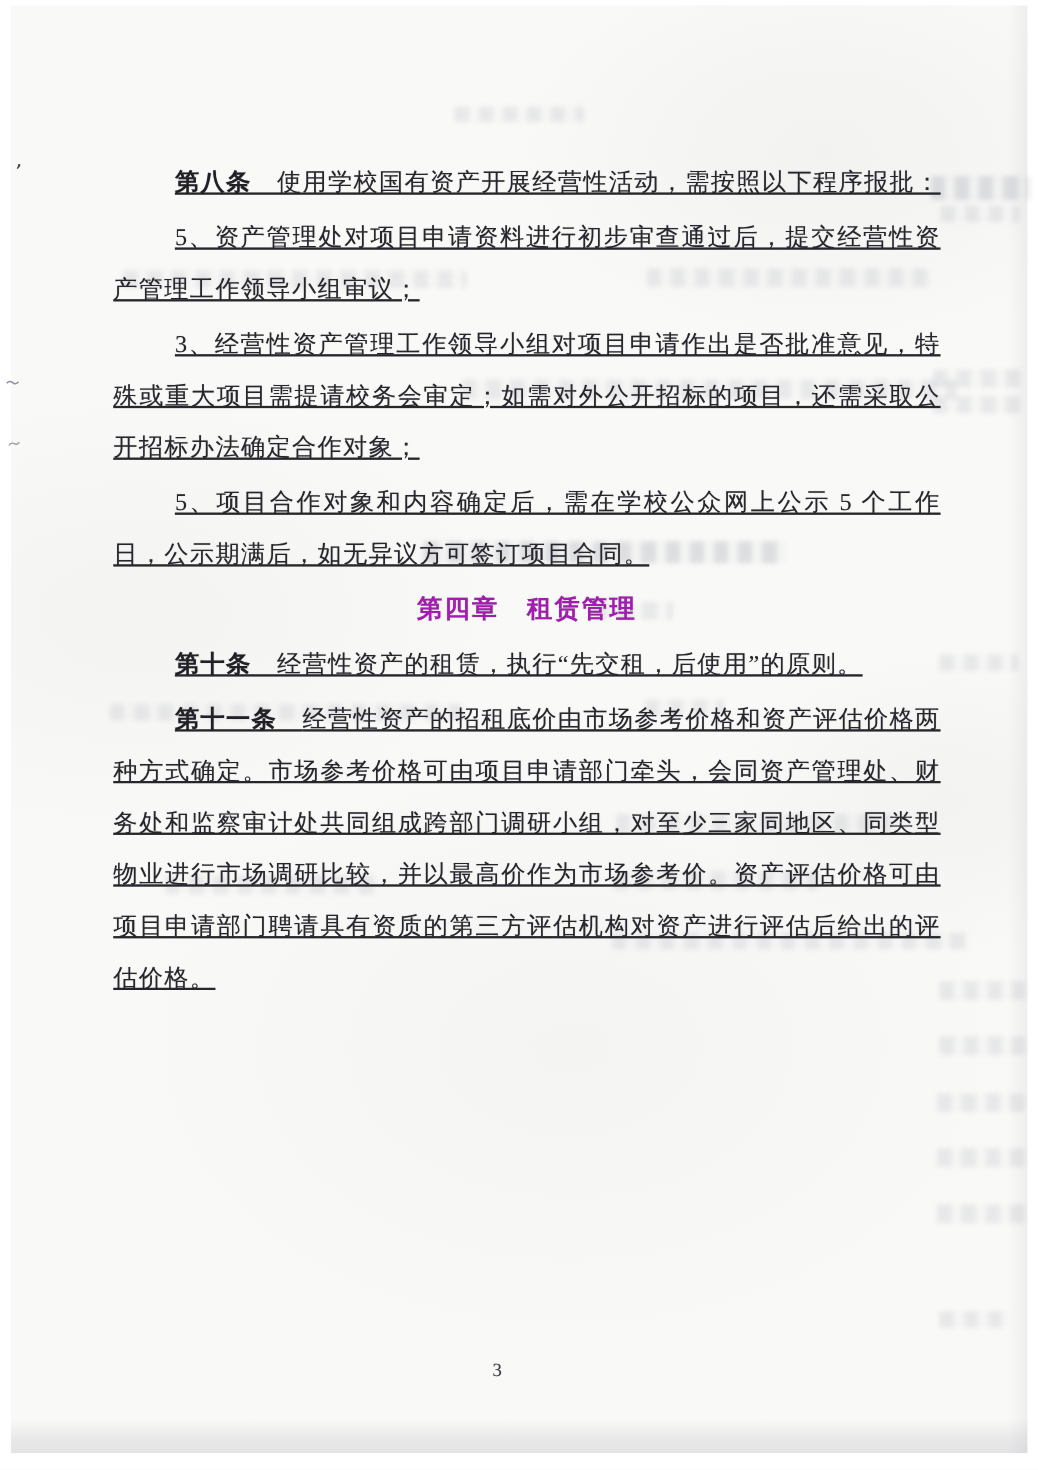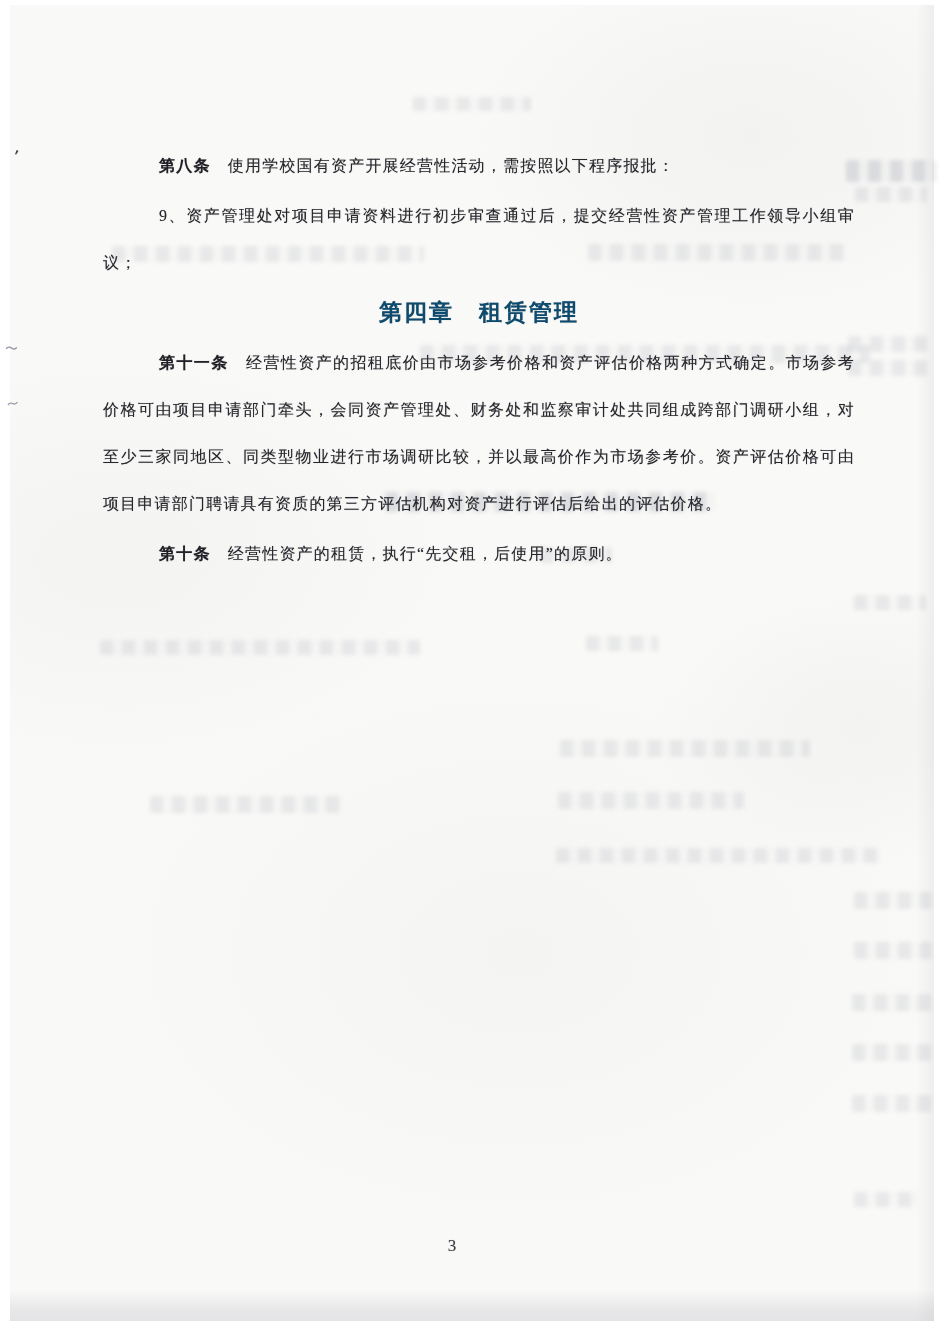--- a/index.html
+++ b/index.html
@@ -26,30 +26,31 @@
     position:absolute;left:916px;top:5px;width:18px;height:1316px;
     background:linear-gradient(to right, rgba(160,160,172,0) 0%, rgba(160,160,172,0.12) 100%);
   }
   
   .content{
     position:absolute;left:103px;top:142px;width:752px;
     color:#26262c;
   }
   .para{
     margin:0 0 3px 0;
-    font-size:16px;line-height:47px;letter-spacing:1.2px;
+    font-size:22px;line-height:47px;letter-spacing:1.2px;
     text-align:justify;text-indent:56px;
     text-shadow:0 0 1px rgba(40,40,52,0.35);
+    text-decoration:underline;
   }
   .para .lead{font-weight:bold;color:#202026;}
   .chapter-heading{
     margin:0 0 3px 0;
     font-size:23px;line-height:47px;letter-spacing:2px;
     font-weight:bold;text-align:center;text-indent:0;
-    color:#0c4a6e;text-shadow:0 0 1px rgba(40,40,52,0.35);
+    color:#a21caf;text-shadow:0 0 1px rgba(40,40,52,0.35);
   }
   .page-number{
     position:absolute;left:0;top:1236px;width:904px;
     text-align:center;font-size:17px;color:#3c3c44;
     text-shadow:0 0 1px rgba(40,40,52,0.3);
   }
   
   .sm{
     position:absolute;border-radius:2px;opacity:.55;filter:blur(2.2px);
     background:repeating-linear-gradient(90deg, rgba(122,127,146,0.40) 0 13px, rgba(122,127,146,0.07) 13px 22px);
@@ -91,19 +92,21 @@
 <div class="sm light" style="left:852px;top:1044px;width:80px;height:17px"></div>
 <div class="sm light" style="left:852px;top:1095px;width:80px;height:17px"></div>
 <div class="sm light" style="left:854px;top:1192px;width:64px;height:15px"></div>
 
 <span class="mark mark-comma">’</span>
 <span class="mark mark-t1">〜</span>
 <span class="mark mark-t2">〜</span>
 
 <div class="content">
     <p class="para"><span class="lead">第八条　</span>使用学校国有资产开展经营性活动，需按照以下程序报批：</p>
-    <p class="para">9、资产管理处对项目申请资料进行初步审查通过后，提交经营性资产管理工作领导小组审议；</p>
+    <p class="para">5、资产管理处对项目申请资料进行初步审查通过后，提交经营性资产管理工作领导小组审议；</p>
+    <p class="para">3、经营性资产管理工作领导小组对项目申请作出是否批准意见，特殊或重大项目需提请校务会审定；如需对外公开招标的项目，还需采取公开招标办法确定合作对象；</p>
+    <p class="para">5、项目合作对象和内容确定后，需在学校公众网上公示 5 个工作日，公示期满后，如无异议方可签订项目合同。</p>
     <div class="chapter-heading">第四章　租赁管理</div>
+    <p class="para"><span class="lead">第十条　</span>经营性资产的租赁，执行“先交租，后使用”的原则。</p>
     <p class="para"><span class="lead">第十一条　</span>经营性资产的招租底价由市场参考价格和资产评估价格两种方式确定。市场参考价格可由项目申请部门牵头，会同资产管理处、财务处和监察审计处共同组成跨部门调研小组，对至少三家同地区、同类型物业进行市场调研比较，并以最高价作为市场参考价。资产评估价格可由项目申请部门聘请具有资质的第三方评估机构对资产进行评估后给出的评估价格。</p>
-    <p class="para"><span class="lead">第十条　</span>经营性资产的租赁，执行“先交租，后使用”的原则。</p>
   </div>
 
 <div class="page-number">3</div>
 
 </body></html>

